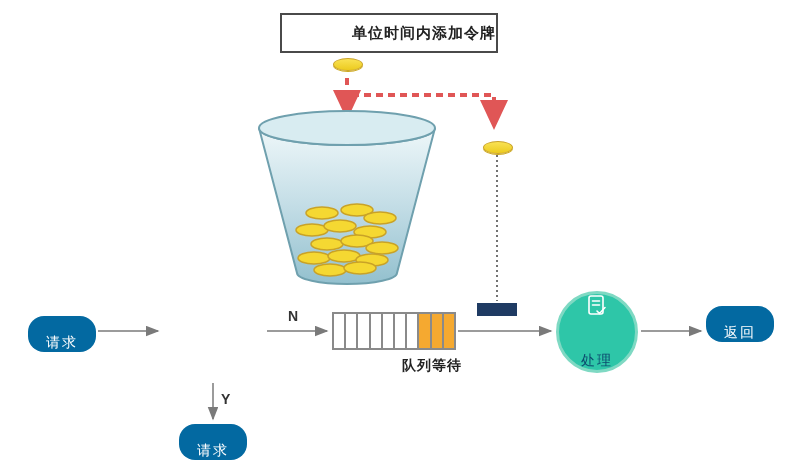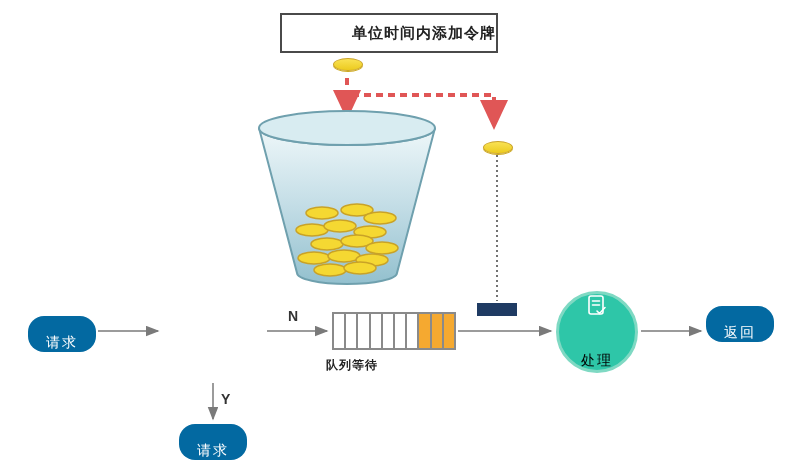--- a/index.html
+++ b/index.html
@@ -56,30 +56,30 @@
     position:absolute; left:332px; top:312px; width:124px; height:38px;
     background:#fff; border:2px solid #8a8a8a;
     display:flex; box-sizing:border-box;
   }
   .queue-cell { flex:1; background:#ffffff; }
   .queue-cell + .queue-cell { border-left:2px solid #8a8a8a; }
   .queue-cell.filled { background:#f5a930; }
 
   .queue-label {
     position:absolute; left:326px; top:357px; width:136px;
-    text-align:left; font-size:12px; font-weight:bold; color:#222;
+    text-align:right; font-size:14px; font-weight:bold; color:#222;
     letter-spacing:1px;
   }
 
   .process-node {
     position:absolute; left:556px; top:291px; width:82px; height:82px;
     border-radius:50%; background:#2ec6a8; border:3px solid #7fd9c3;
     box-sizing:border-box;
     display:flex; flex-direction:column; align-items:center; justify-content:center;
-    color:#000000;
+    color:#0c4a6e;
     gap:32px;
   }
   .process-label { font-size:14px; letter-spacing:2px; margin-top:2px; }
 
   .branch-label {
     position:absolute; font-size:14px; font-weight:600; color:#333;
   }
   .branch-no-label  { left:288px; top:308px; }
   .branch-yes-label { left:221px; top:391px; }
 </style>

